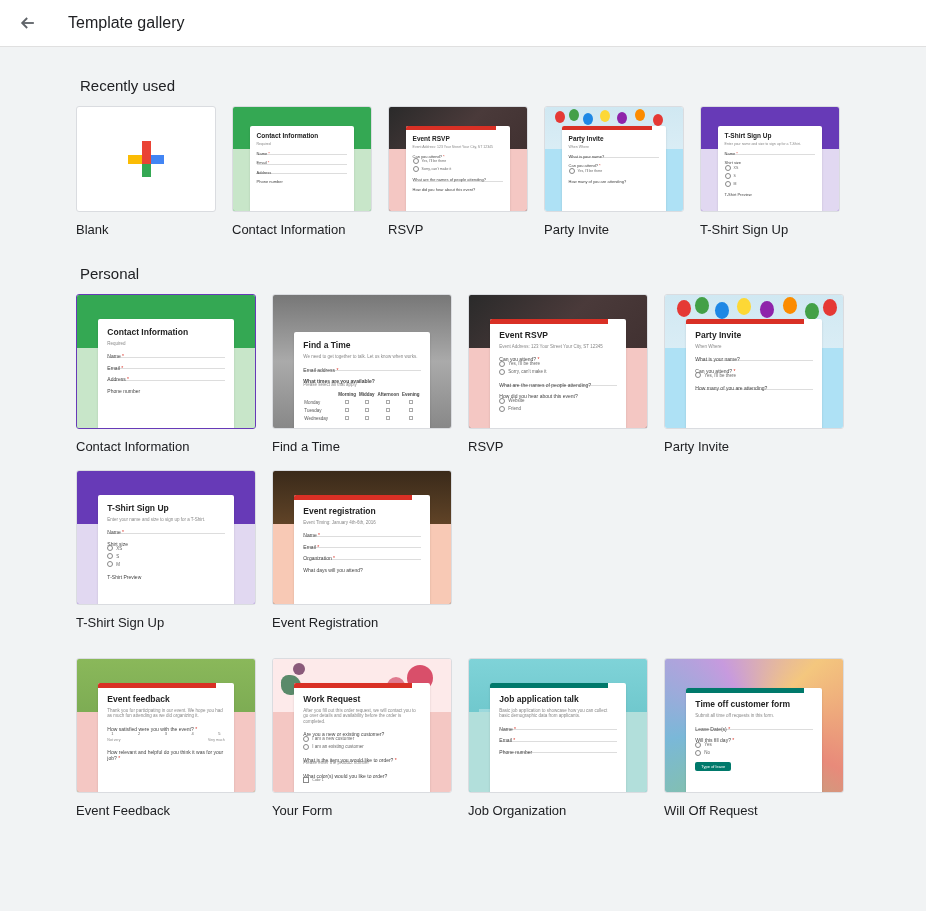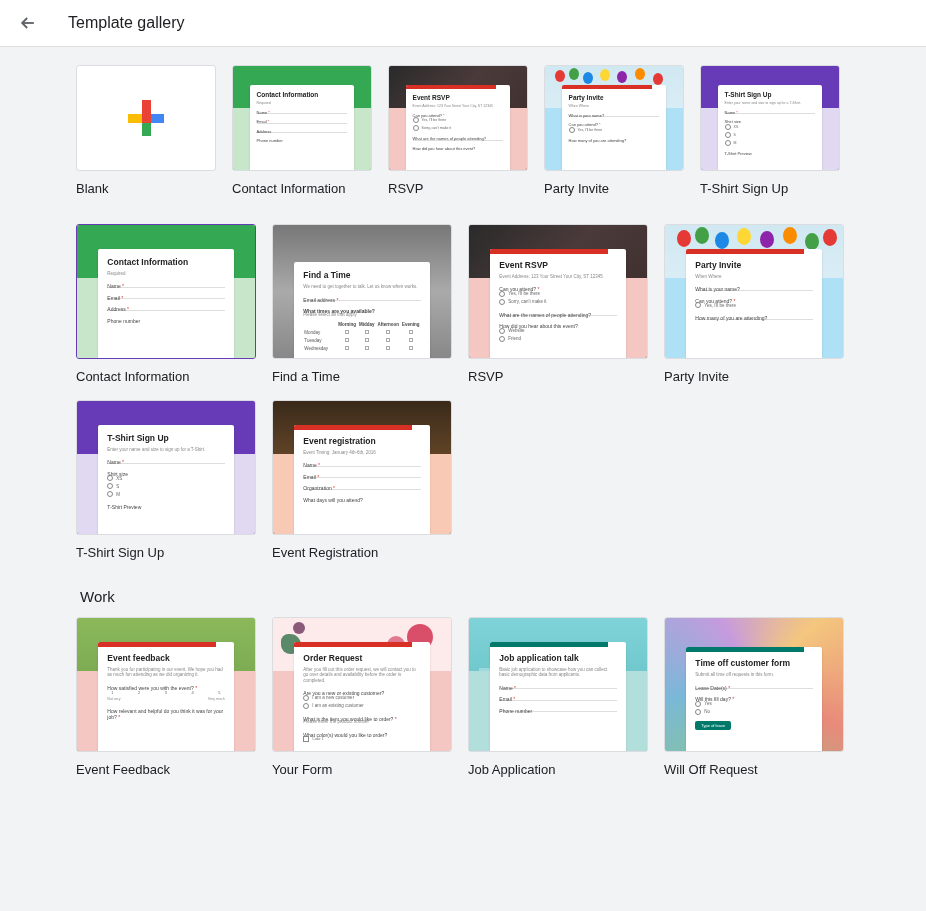--- a/index.html
+++ b/index.html
@@ -146,20 +146,21 @@
     <svg width="20" height="20" viewBox="0 0 24 24" fill="none" stroke="currentColor" stroke-width="2.2">
         <path d="M19 12H5"></path>
         <path d="M11 18l-6-6 6-6"></path>
       </svg>
   </div>
   <div class="page-title">Template gallery</div>
 </div>
 
 <div class="content">
 
+  <div class="section-label">Recently used</div>
   <div class="grid">
 
     <div class="card">
       <div class="thumb">
         <div class="gplus">
           <span class="h1"></span>
             <span class="h2"></span>
             <span class="v1"></span>
             <span class="v2"></span>
             <span class="c"></span>
@@ -244,20 +245,21 @@
           <div class="fp-radio">XS</div>
           <div class="fp-radio">S</div>
           <div class="fp-radio">M</div>
           <div class="fp-line">T-Shirt Preview</div>
         </div>
       </div>
       <div class="card-label">T-Shirt Sign Up</div>
     </div>
   </div>
 
+  <div class="section-label">Personal</div>
   <div class="grid">
 
     <div class="card wide selected">
       <div class="thumb">
         <div class="bg bg-green"></div>
           <div class="bg-green-side"></div>
         <div class="form-preview">
           <div class="fp-title">Contact Information</div>
           <div class="fp-sub">Required</div>
           <div class="fp-line"><span>Name</span> <span class="star">*</span></div>
@@ -414,21 +416,20 @@
             <div class="fp-under"></div>
           <div class="fp-line"><span>Organization</span> <span class="star">*</span></div>
             <div class="fp-under"></div>
           <div class="fp-line">What days will you attend?</div>
         </div>
       </div>
       <div class="card-label">Event Registration</div>
     </div>
   </div>
 
-  <div class="section-label">Work</div>
   <div class="grid">
 
     <div class="card wide">
       <div class="thumb">
         <div class="bg bg-photo-grass"></div>
         <div class="tree" style="left:15px"></div>
           <div class="tree" style="left:35px;height:16px"></div>
           <div class="tree" style="left:60px"></div>
           <div class="tree" style="left:130px;height:14px"></div>
         <div class="bg-pink-side"></div>
@@ -457,21 +458,21 @@
     <div class="card wide">
       <div class="thumb">
         <div class="bg bg-floral"></div>
         <div class="floral-circle" style="width:26px;height:26px;background:#d94f6a;top:6px;right:18px"></div>
         <div class="floral-circle" style="width:18px;height:18px;background:#e07a8f;top:18px;right:46px"></div>
         <div class="floral-circle" style="width:12px;height:12px;background:#8a5a7a;top:4px;left:20px"></div>
         <div class="floral-circle" style="width:20px;height:20px;background:#5a8a6a;top:16px;left:8px;border-radius:40% 60% 50% 50%"></div>
         <div class="bg-pink-side"></div>
         <div class="form-preview">
           <div class="fp-accent" style="background:#d93025"></div>
-          <div class="fp-title">Order Request</div>
+          <div class="fp-title">Work Request</div>
           <div class="fp-sub">After you fill out this order request, we will contact you to go over details and availability before the order is completed.</div>
           <div class="fp-line">Are you a new or existing customer?</div>
           <div class="fp-radio">I am a new customer</div>
           <div class="fp-radio">I am an existing customer</div>
           <div class="fp-line"><span>What is the item you would like to order?</span> <span class="star">*</span></div>
           <div class="fp-sub">Please enter the product number</div>
           <div class="fp-line">What color(s) would you like to order?</div>
           <div class="fp-check">Color 1</div>
         </div>
       </div>
@@ -495,21 +496,21 @@
           <div class="fp-title">Job application talk</div>
           <div class="fp-sub">Basic job application to showcase how you can collect basic demographic data from applicants.</div>
           <div class="fp-line"><span>Name</span> <span class="star">*</span></div>
             <div class="fp-under"></div>
           <div class="fp-line"><span>Email</span> <span class="star">*</span></div>
             <div class="fp-under"></div>
           <div class="fp-line">Phone number</div>
             <div class="fp-under"></div>
         </div>
       </div>
-      <div class="card-label">Job Application</div>
+      <div class="card-label">Job Organization</div>
     </div>
 
     <div class="card wide">
       <div class="thumb">
         <div class="bg bg-geo"></div>
         <div class="form-preview" style="top:22%">
           <div class="fp-accent" style="background:#00796b"></div>
           <div class="fp-title">Time off customer form</div>
           <div class="fp-sub">Submit all time off requests in this form.</div>
           <div class="fp-line"><span>Leave Date(s)</span> <span class="star">*</span></div><div class="fp-under"></div>

